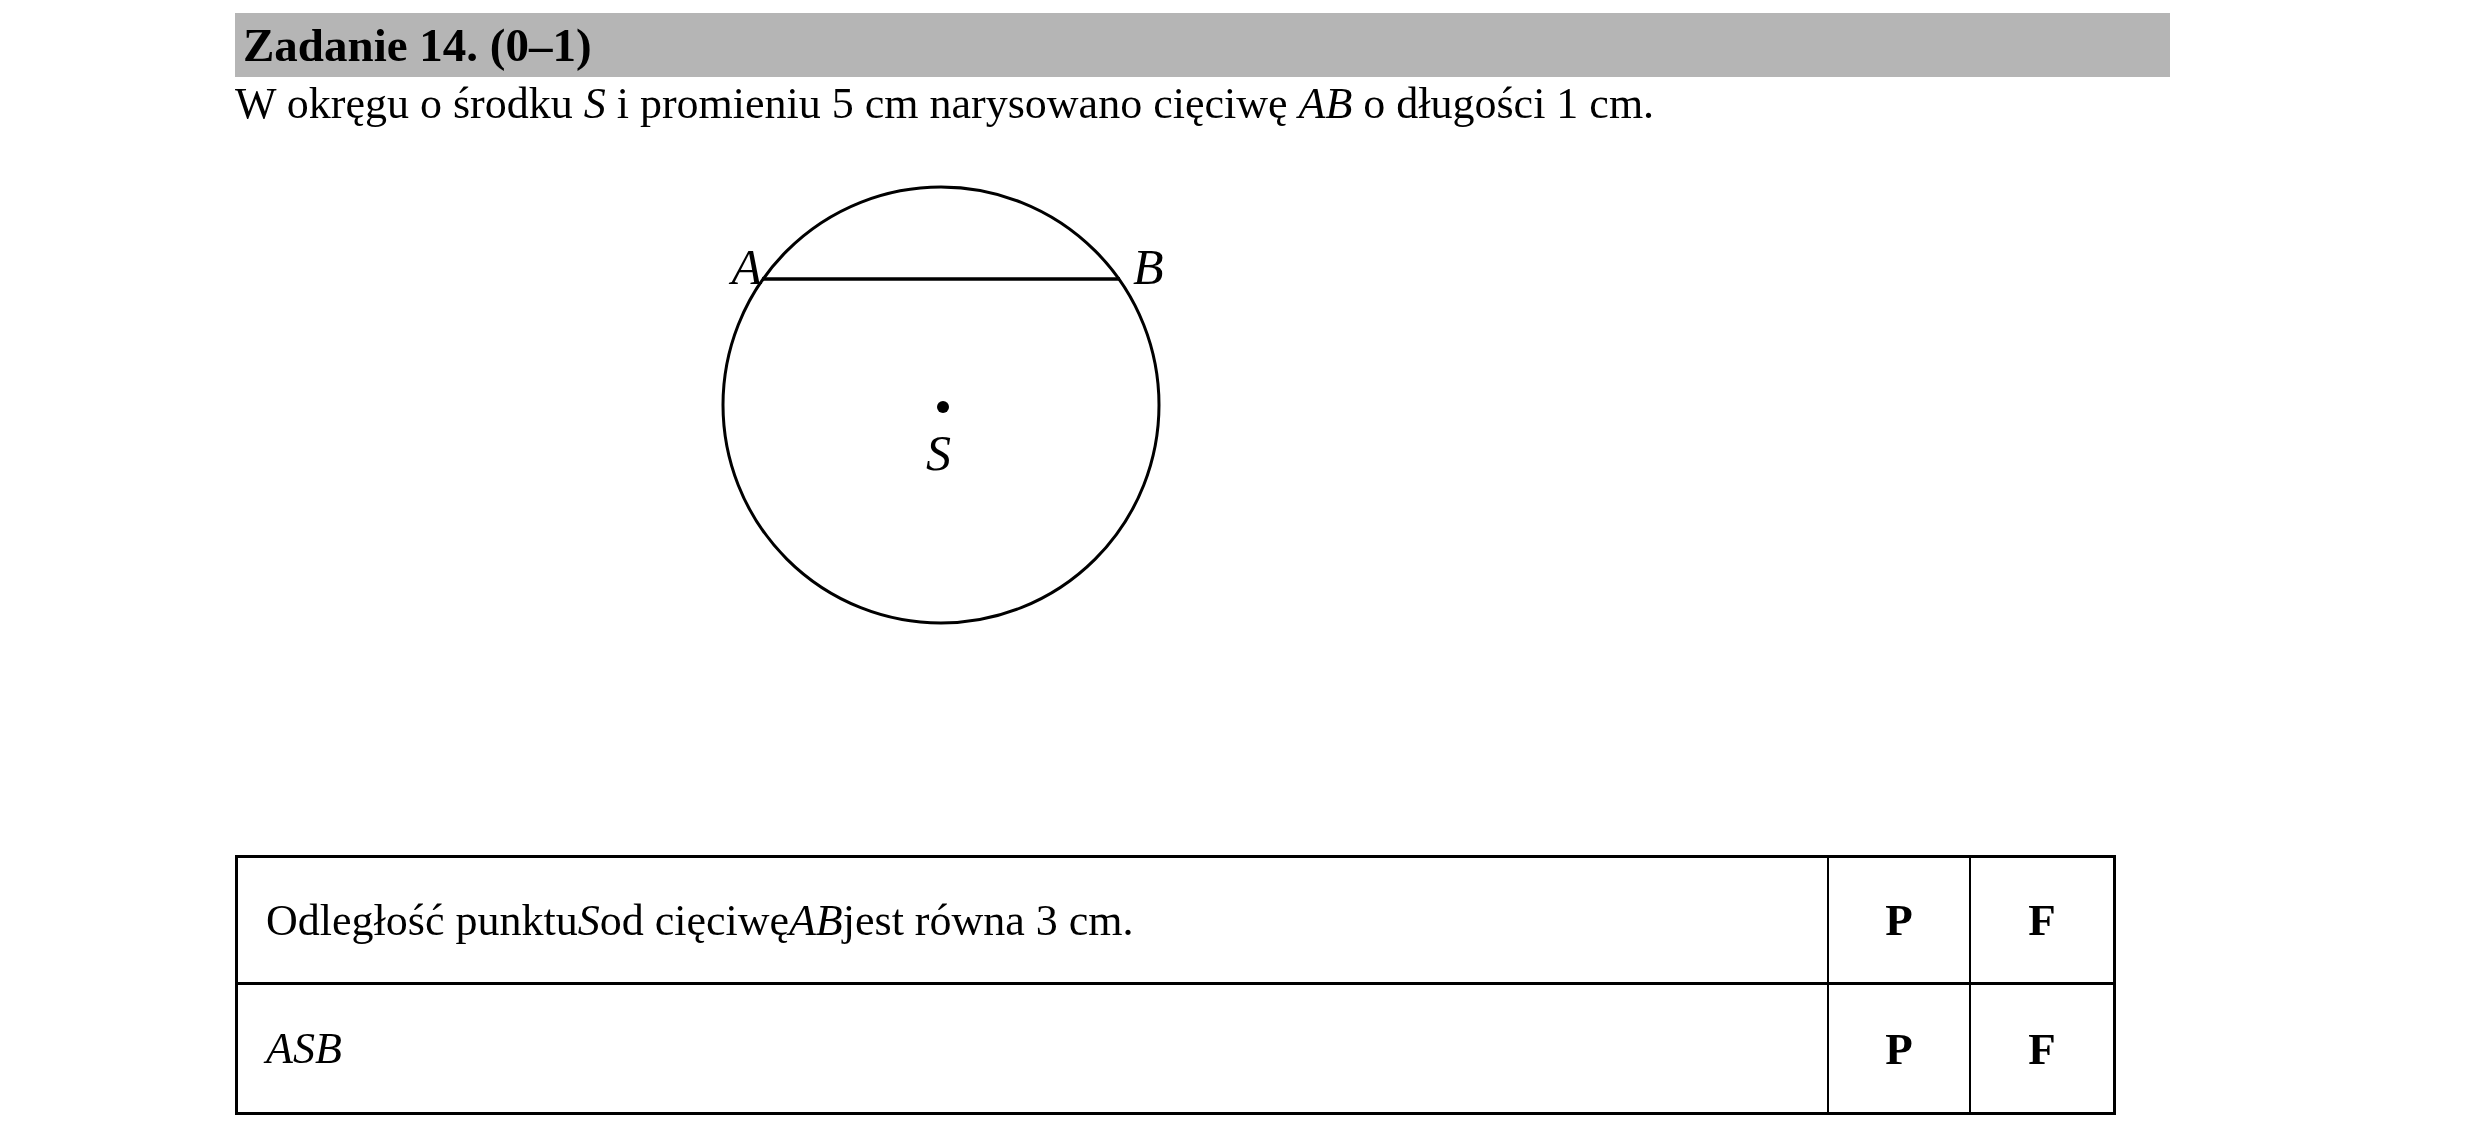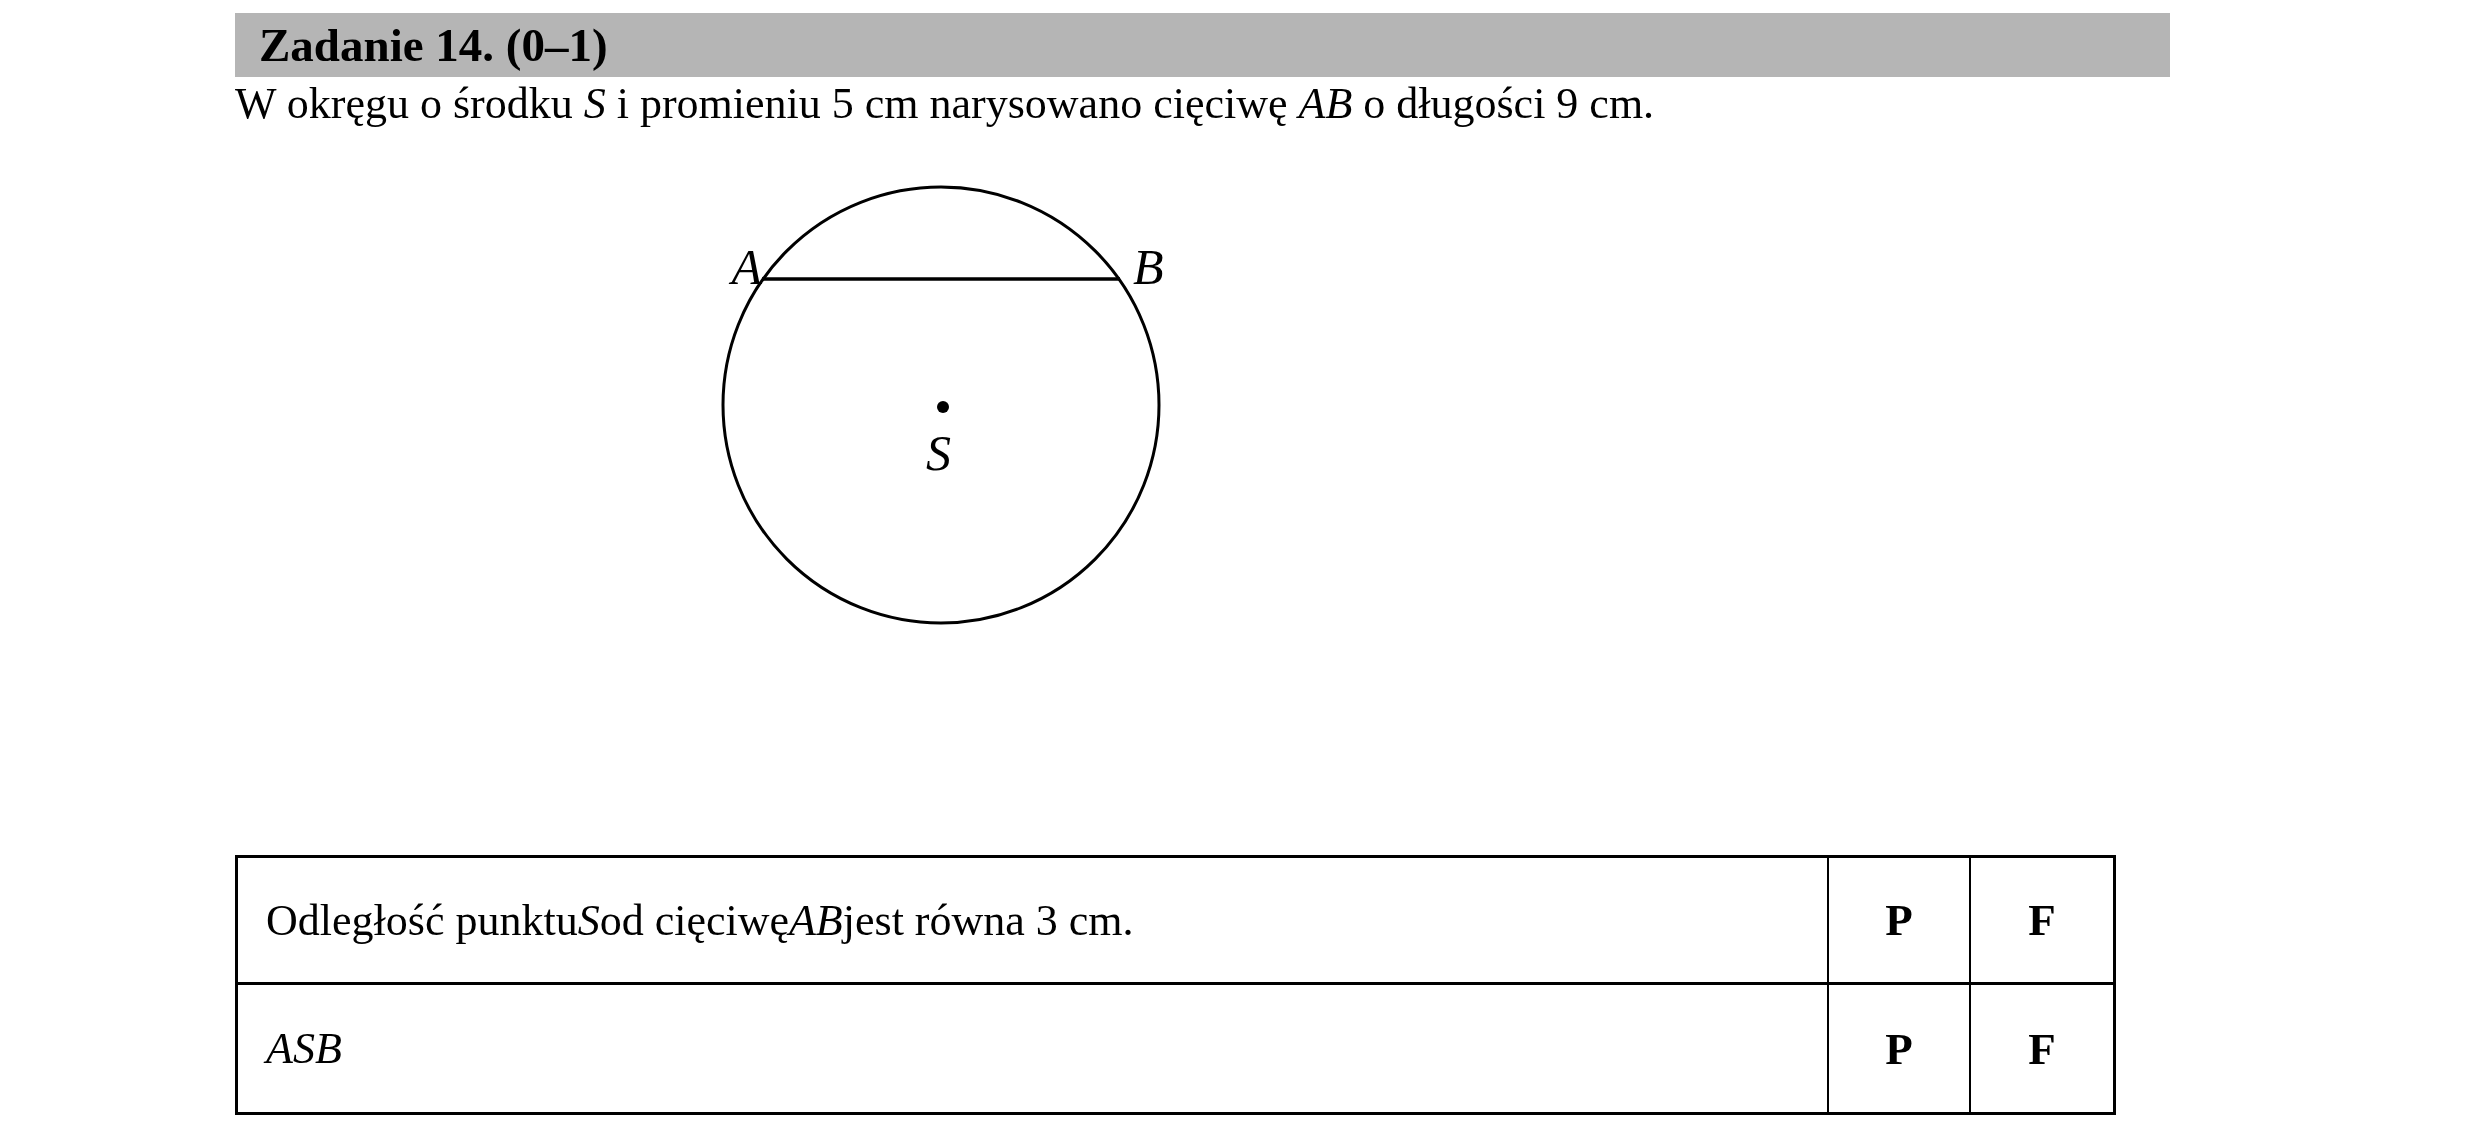--- a/index.html
+++ b/index.html
@@ -23,21 +23,21 @@
     top: 13px;
     width: 1935px;
     height: 64px;
     background: #b5b5b5;
     display: flex;
     align-items: center;
   }
   .task-title {
     font-weight: 700;
     font-size: 47px;
-    padding-left: 24px;
+    padding-left: 8px;
     white-space: nowrap;
   }
 
   
   .intro-text {
     left: 235px;
     top: 76px;
     width: 2100px;
     font-size: 44px;
     line-height: 56px;
@@ -104,21 +104,21 @@
 
   .seg-i { font-style: italic; }
 </style>
 </head>
 <body>
 
 <div class="abs task-header-bar">
   <span class="task-title">Zadanie 14. (0–1)</span>
 </div>
 
-<div class="abs intro-text"><span>W okręgu o środku </span><span class="seg-i">S</span><span> i promieniu 5 cm narysowano cięciwę </span><span class="seg-i">AB</span><span> o długości 9 cm.</span></div>
+<div class="abs intro-text"><span>W okręgu o środku </span><span class="seg-i">S</span><span> i promieniu 5 cm narysowano cięciwę </span><span class="seg-i">AB</span><span> o długości 1 cm.</span></div>
 
 <svg class="abs circle-figure" viewBox="0 0 480 475" xmlns="http://www.w3.org/2000/svg">
   <circle cx="241" cy="240" r="218" fill="none" stroke="#000000" stroke-width="3"></circle>
   <line x1="62" y1="114" x2="420" y2="114" stroke="#000000" stroke-width="3.5"></line>
   <circle cx="243" cy="242" r="6" fill="#000000"></circle>
   <text class="fig-label" x="62" y="119" text-anchor="end">A</text>
   <text class="fig-label" x="433" y="119">B</text>
   <text class="fig-label" x="226" y="305">S</text>
 </svg>
 

